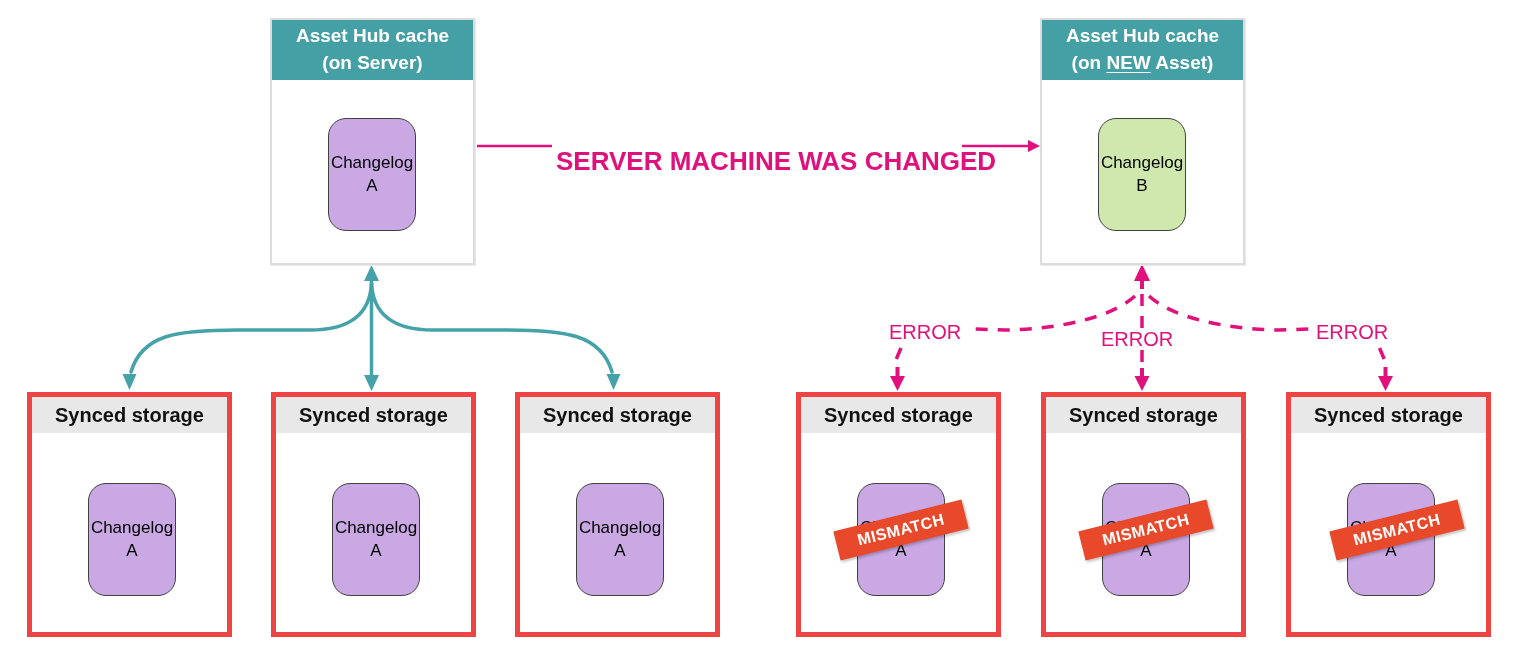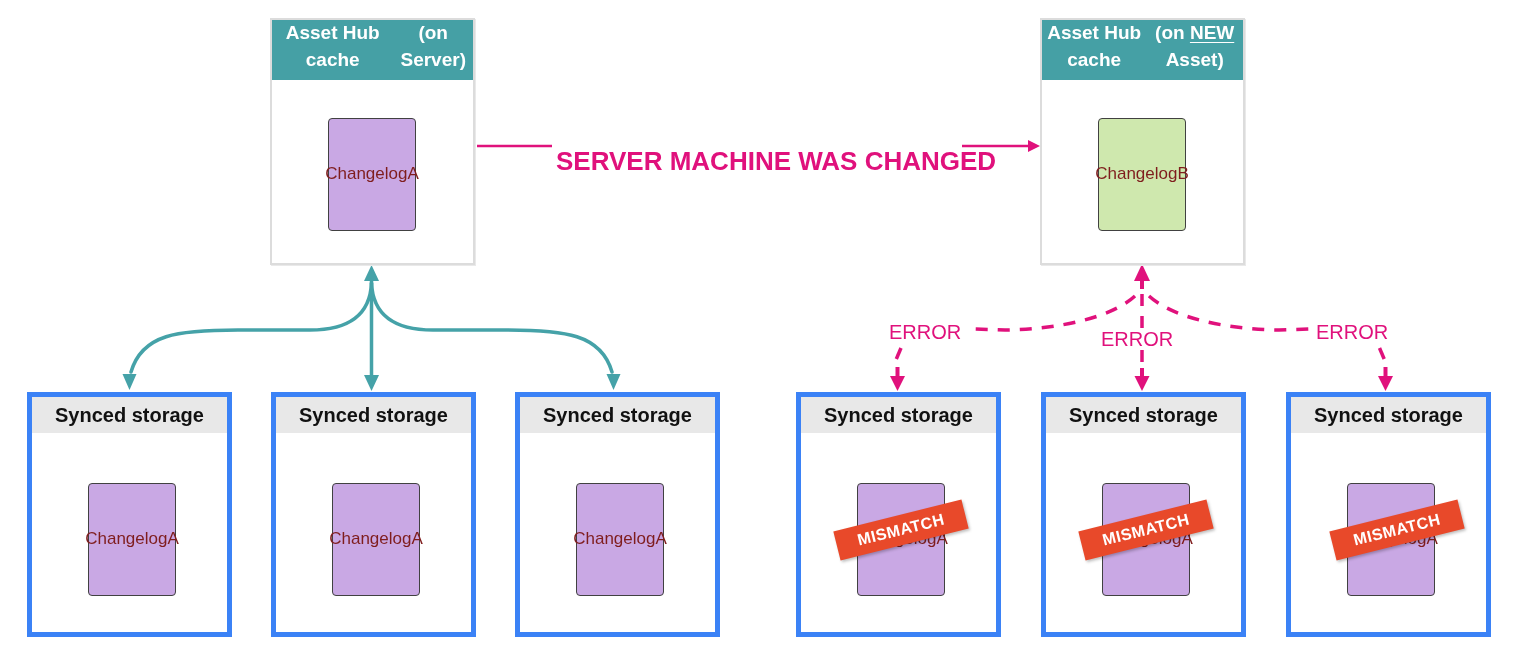--- a/index.html
+++ b/index.html
@@ -9,37 +9,37 @@
   }
   svg.overlay{position:absolute;left:0;top:0;width:1514px;height:660px;pointer-events:none;}
 
   
   .hub-box{
     position:absolute;width:205px;height:247px;background:#ffffff;
     border:2px solid #dcdcdc;box-sizing:border-box;box-shadow:1px 1px 0 #e9e9e9;
   }
   .hub-header{
     height:60px;background:#45a0a5;color:#ffffff;font-weight:bold;font-size:19px;
-    display:flex;justify-content:center;text-align:center;line-height:1.4;
+    display:flex;flex-direction:column;justify-content:center;text-align:center;line-height:1.4;
   }
   .hub-header u{text-underline-offset:3px;margin-top:20px;}
 
   
   .changelog{
-    position:absolute;width:88px;height:113px;border:1.5px solid #414141;border-radius:4px;
-    display:flex;flex-direction:row;align-items:center;justify-content:center;
-    font-size:17px;color:#7f1d1d;line-height:1.3;text-align:center;box-sizing:border-box;
+    position:absolute;width:88px;height:113px;border:1.5px solid #414141;border-radius:18px;
+    display:flex;flex-direction:column;align-items:center;justify-content:center;
+    font-size:17px;color:#000000;line-height:1.3;text-align:center;box-sizing:border-box;
   }
   .changelog.purple{background:#c9a8e4;}
   .changelog.green{background:#cfe8ae;}
 
   
   .storage-box{
     position:absolute;width:205px;height:245px;background:#ffffff;
-    border:5px solid #3b82f6;box-sizing:border-box;
+    border:5px solid #ef4444;box-sizing:border-box;
   }
   .storage-header{
     height:36px;background:#e8e8e8;display:flex;align-items:center;justify-content:center;
     font-weight:bold;font-size:20px;color:#111111;
   }
 
   
   .mismatch{
     position:absolute;width:132px;height:30px;background:#e8492a;color:#ffffff;
     font-weight:bold;font-size:16px;letter-spacing:0.5px;

